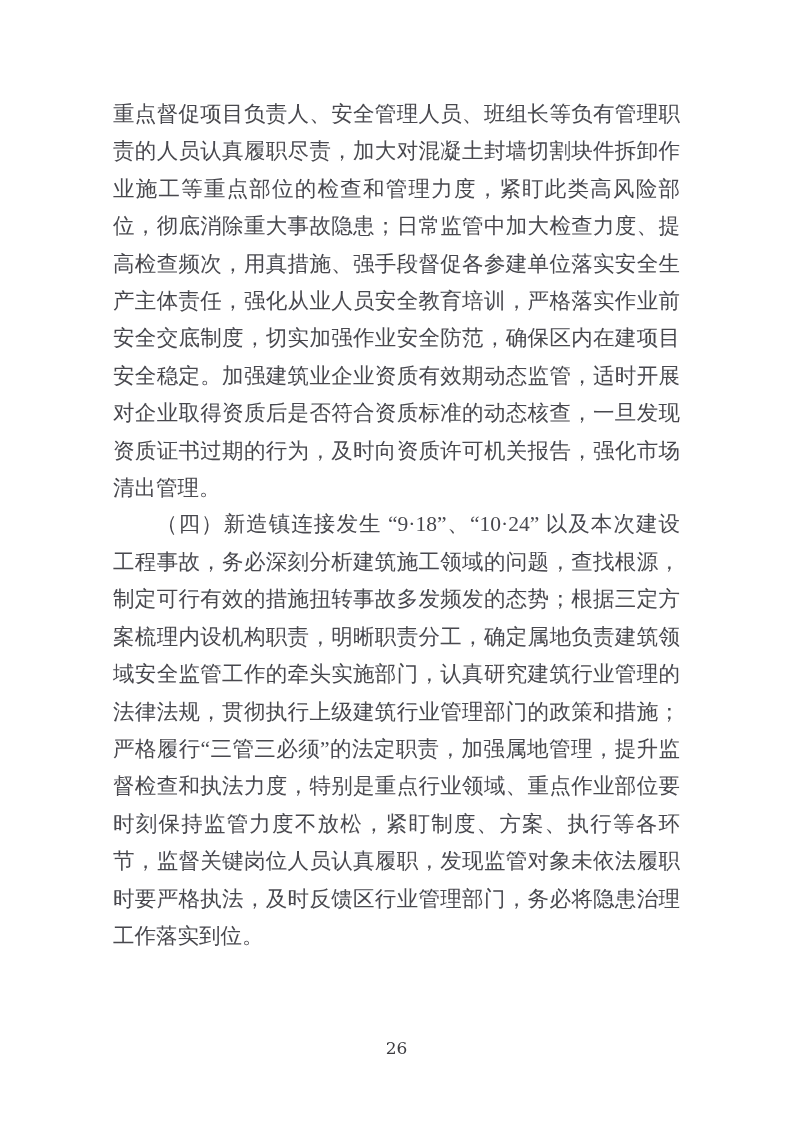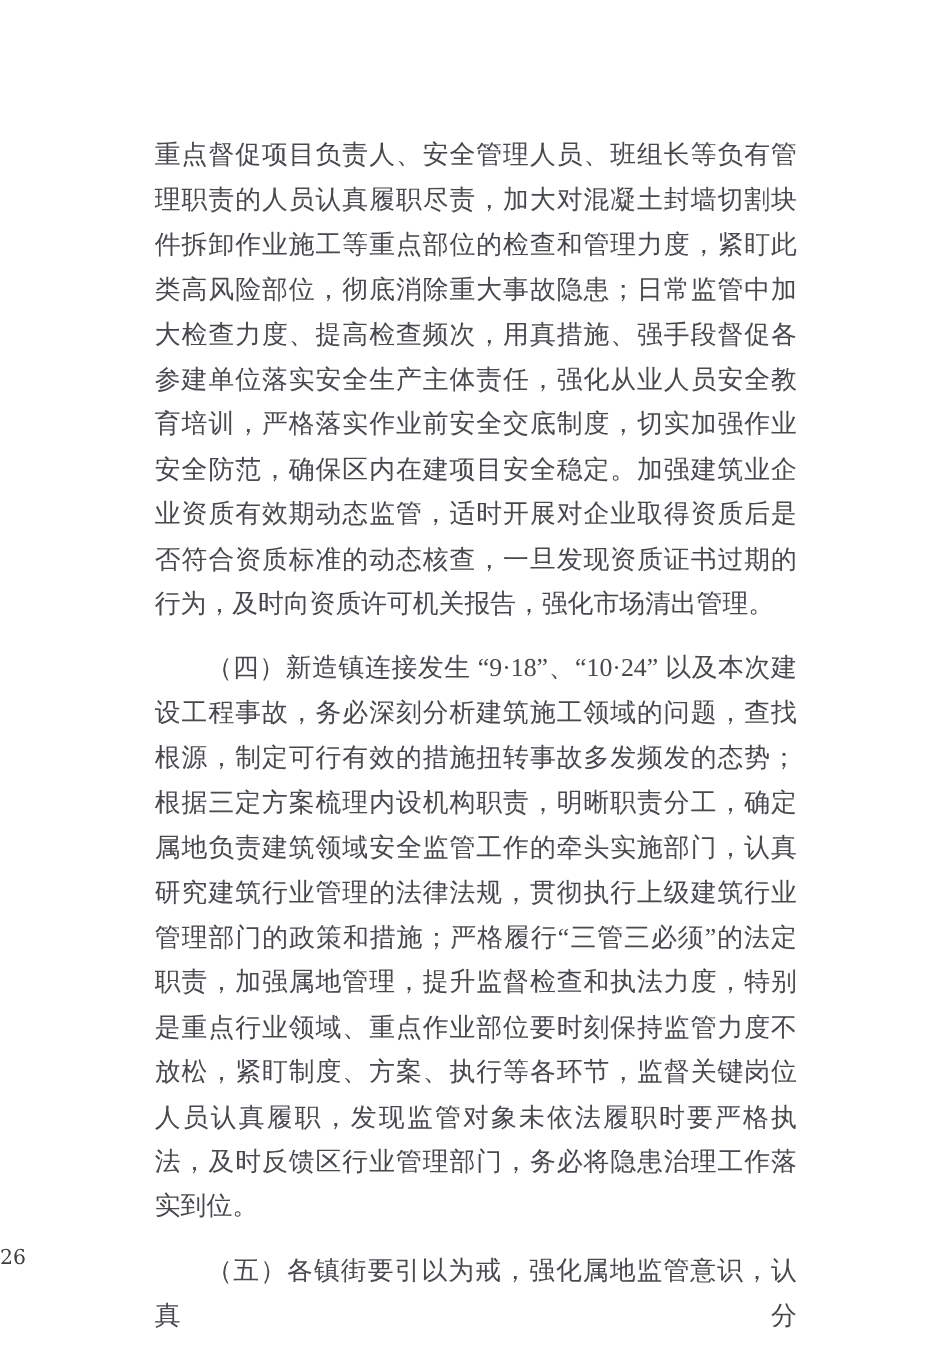--- a/index.html
+++ b/index.html
@@ -16,51 +16,50 @@
     font-family: "DejaVu Serif", serif;
     color: #48484e;
   }
   .content {
     position: absolute;
     left: 113px;
     top: 95px;
     width: 567px;
   }
   .para {
-    margin: 16px;
+    margin: 0;
     font-size: 21.5px;
     line-height: 37.4px;
     text-align: justify;
     text-justify: inter-character;
     word-break: break-all;
     overflow-wrap: break-word;
   }
   .para.indent {
     text-indent: 43px;
     font-family: Liberation Serif, serif;
   }
   
   .para.continues {
     text-align-last: justify;
   }
   .page-number {
     position: absolute;
     top: 1038px;
     left: 0;
     width: 100%;
-    text-align: left;
+    text-align: center;
     font-size: 17px;
     line-height: 20px;
     color: #3c3c40;
     font-family: "DejaVu Serif", serif;
   }
 </style>
 </head>
 <body>
 
 <div class="page">
   <div class="content">
     <p class="para">重点督促项目负责人、安全管理人员、班组长等负有管理职责的人员认真履职尽责，加大对混凝土封墙切割块件拆卸作业施工等重点部位的检查和管理力度，紧盯此类高风险部位，彻底消除重大事故隐患；日常监管中加大检查力度、提高检查频次，用真措施、强手段督促各参建单位落实安全生产主体责任，强化从业人员安全教育培训，严格落实作业前安全交底制度，切实加强作业安全防范，确保区内在建项目安全稳定。加强建筑业企业资质有效期动态监管，适时开展对企业取得资质后是否符合资质标准的动态核查，一旦发现资质证书过期的行为，及时向资质许可机关报告，强化市场清出管理。</p>
     <p class="para indent">（四）新造镇连接发生 “9·18”、“10·24” 以及本次建设工程事故，务必深刻分析建筑施工领域的问题，查找根源，制定可行有效的措施扭转事故多发频发的态势；根据三定方案梳理内设机构职责，明晰职责分工，确定属地负责建筑领域安全监管工作的牵头实施部门，认真研究建筑行业管理的法律法规，贯彻执行上级建筑行业管理部门的政策和措施；严格履行“三管三必须”的法定职责，加强属地管理，提升监督检查和执法力度，特别是重点行业领域、重点作业部位要时刻保持监管力度不放松，紧盯制度、方案、执行等各环节，监督关键岗位人员认真履职，发现监管对象未依法履职时要严格执法，及时反馈区行业管理部门，务必将隐患治理工作落实到位。</p>
-    <p class="para indent continues">（五）各镇街要引以为戒，强化属地监管意识，认真分</p>
   </div>
   <div class="page-number">26</div>
 </div>
 
 </body></html>

